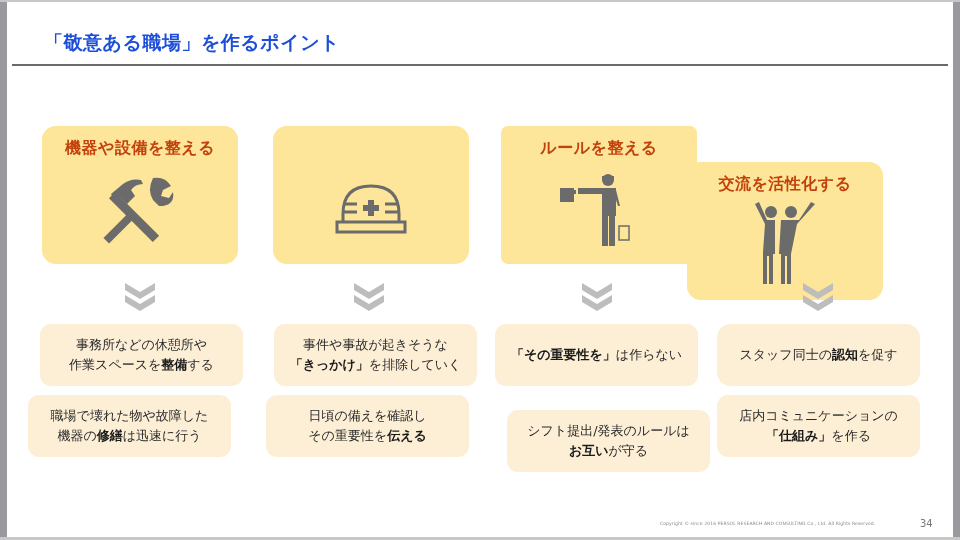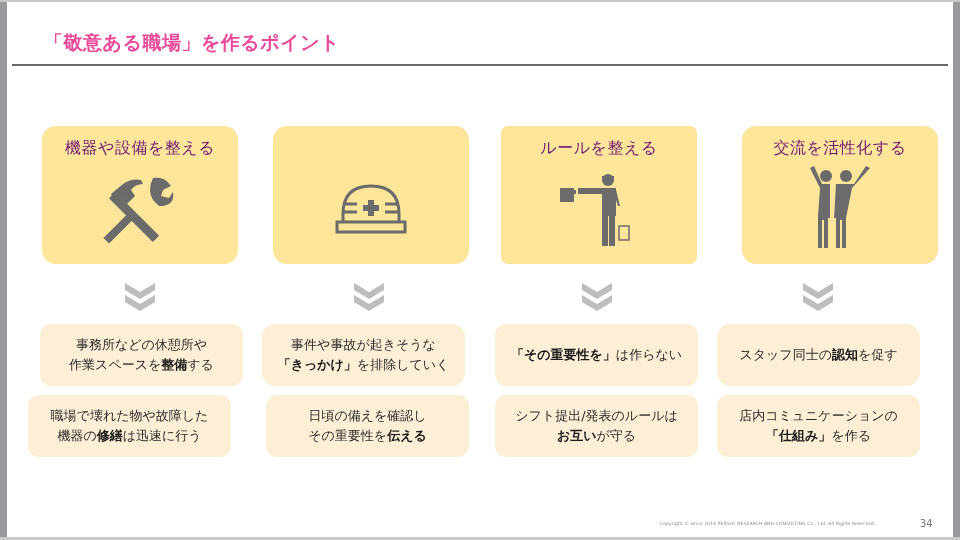--- a/index.html
+++ b/index.html
@@ -3,25 +3,25 @@
 <meta charset="utf-8">
 <style>
   * { box-sizing: border-box; margin: 0; padding: 0; }
   html, body { width: 960px; height: 540px; overflow: hidden; background: #ffffff; }
   body { font-family: "DejaVu Sans", "Liberation Sans", sans-serif; position: relative; }
   .frame-top { position: absolute; left: 0; top: 0; width: 960px; height: 2px; background: #c8c8c8; }
   .frame-bottom { position: absolute; left: 0; top: 537px; width: 960px; height: 3px; background: #c8c8c8; }
   .frame-left { position: absolute; left: 0; top: 2px; width: 7px; height: 535px; background: #9a9a9e; }
   .frame-right { position: absolute; left: 953px; top: 2px; width: 7px; height: 535px; background: #9a9a9e; }
 
-  .title { position: absolute; left: 44px; top: 30px; font-size: 19px; font-weight: bold; color: #ec4899; letter-spacing: 0.5px; }
+  .title { position: absolute; left: 44px; top: 30px; font-size: 19px; font-weight: bold; color: #1d4ed8; letter-spacing: 0.5px; }
   .title-rule { position: absolute; left: 12px; top: 64px; width: 936px; height: 2px; background: #6b6b6b; }
 
   .top-card { position: absolute; top: 126px; width: 196px; height: 138px; background: #fde599; border-radius: 14px; }
-  .top-card .card-title { position: absolute; left: 0; top: 12px; width: 100%; text-align: center; font-size: 16px; font-weight: normal; color: #701a75; letter-spacing: 0.5px; }
+  .top-card .card-title { position: absolute; left: 0; top: 12px; width: 100%; text-align: center; font-size: 16px; font-weight: bold; color: #c2410c; letter-spacing: 0.5px; }
   .top-card .icon { position: absolute; left: 50%; top: 46px; transform: translateX(-50%); }
 
   .chevron { position: absolute; top: 283px; width: 30px; height: 28px; }
 
   .box { position: absolute; width: 203px; background: #fdefd6; border-radius: 11px; display: flex; align-items: center; justify-content: center; text-align: center; font-size: 13px; line-height: 20px; color: #2a2a2a; }
   .box.row1 { top: 324px; height: 62px; }
   .box.row2 { top: 395px; height: 62px; }
   .box b { font-weight: bold; color: #1a1a1a; }
 
   .copyright { position: absolute; left: 660px; top: 521px; font-size: 4.5px; color: #888; letter-spacing: 0.1px; white-space: nowrap; }
@@ -88,21 +88,21 @@
         <rect x="44" y="18" width="14" height="28"></rect>
         <path d="M58 20 L62 36 L60 36 L56 24 Z"></path>
         <rect x="44" y="44" width="6" height="32"></rect>
         <rect x="51" y="44" width="6" height="32"></rect>
       </g>
       <rect x="61" y="56" width="10" height="14" fill="none" stroke="#6b6b6b" stroke-width="1.5"></rect>
     </svg>
   </div>
 </div>
 
-<div class="top-card" style="left:742px;">
+<div class="top-card" style="left:687px;margin-top:36px;">
   <div class="card-title">交流を活性化する</div>
   <div class="icon" style="top:40px;">
     <svg width="64" height="86" viewBox="0 0 64 86">
       <g fill="#6b6b6b">
         <circle cx="18" cy="10" r="6"></circle>
         <circle cx="38" cy="10" r="6"></circle>
         <path d="M2 2 L6 0 L14 18 L22 18 L22 52 L20 52 L20 82 L16 82 L16 54 L14 54 L14 82 L10 82 L10 50 L12 22 Z"></path>
         <path d="M62 2 L58 0 L46 18 L28 18 L26 52 L28 52 L28 82 L32 82 L32 54 L34 54 L34 82 L38 82 L38 52 L44 22 Z"></path>
       </g>
     </svg>
@@ -141,30 +141,30 @@
       </g>
     </svg>
 </div>
 
 <div class="box row1" style="left:40px;">
     <div>事務所などの休憩所や<br>作業スペースを<b>整備</b>する</div>
   </div>
 <div class="box row2" style="left:28px;">
     <div>職場で壊れた物や故障した<br>機器の<b>修繕</b>は迅速に行う</div>
   </div>
-<div class="box row1" style="left:262px;border-radius:13px;">
+<div class="box row1" style="left:274px;">
     <div>事件や事故が起きそうな<br><b>「きっかけ」</b>を排除していく</div>
   </div>
 <div class="box row2" style="left:266px;">
     <div>日頃の備えを確認し<br>その重要性を<b>伝える</b></div>
   </div>
 <div class="box row1" style="left:495px;">
     <div><b>「その重要性を」</b>は作らない</div>
   </div>
-<div class="box row2" style="left:495px;">
+<div class="box row2" style="left:507px;margin-top:15px;">
     <div>シフト提出/発表のルールは<br><b>お互い</b>が守る</div>
   </div>
 <div class="box row1" style="left:717px;border-radius:14px;">
     <div>スタッフ同士の<b>認知</b>を促す</div>
   </div>
 <div class="box row2" style="left:717px;">
     <div>店内コミュニケーションの<br><b>「仕組み」</b>を作る</div>
   </div>
 
 <div class="copyright">Copyright © since 2016 PERSOL RESEARCH AND CONSULTING Co., Ltd. All Rights Reserved.</div>

